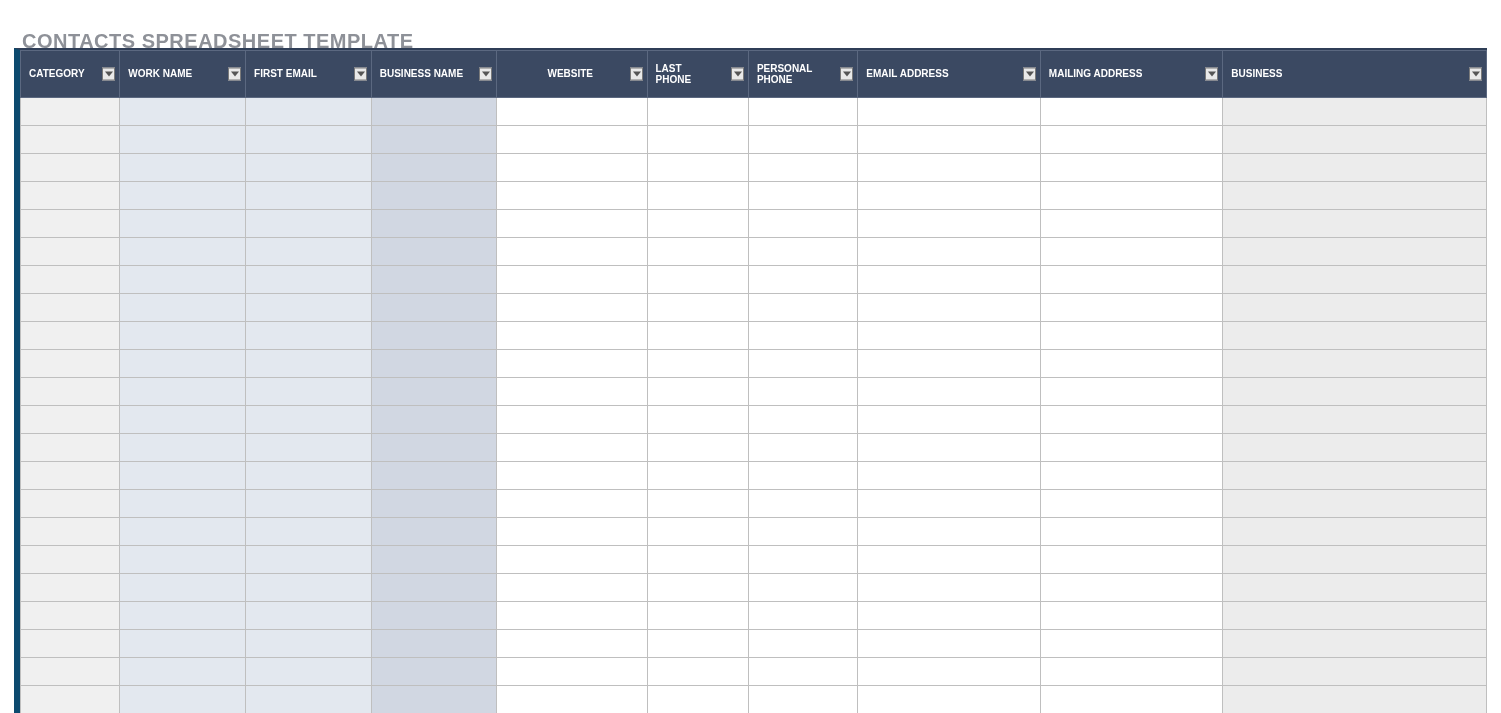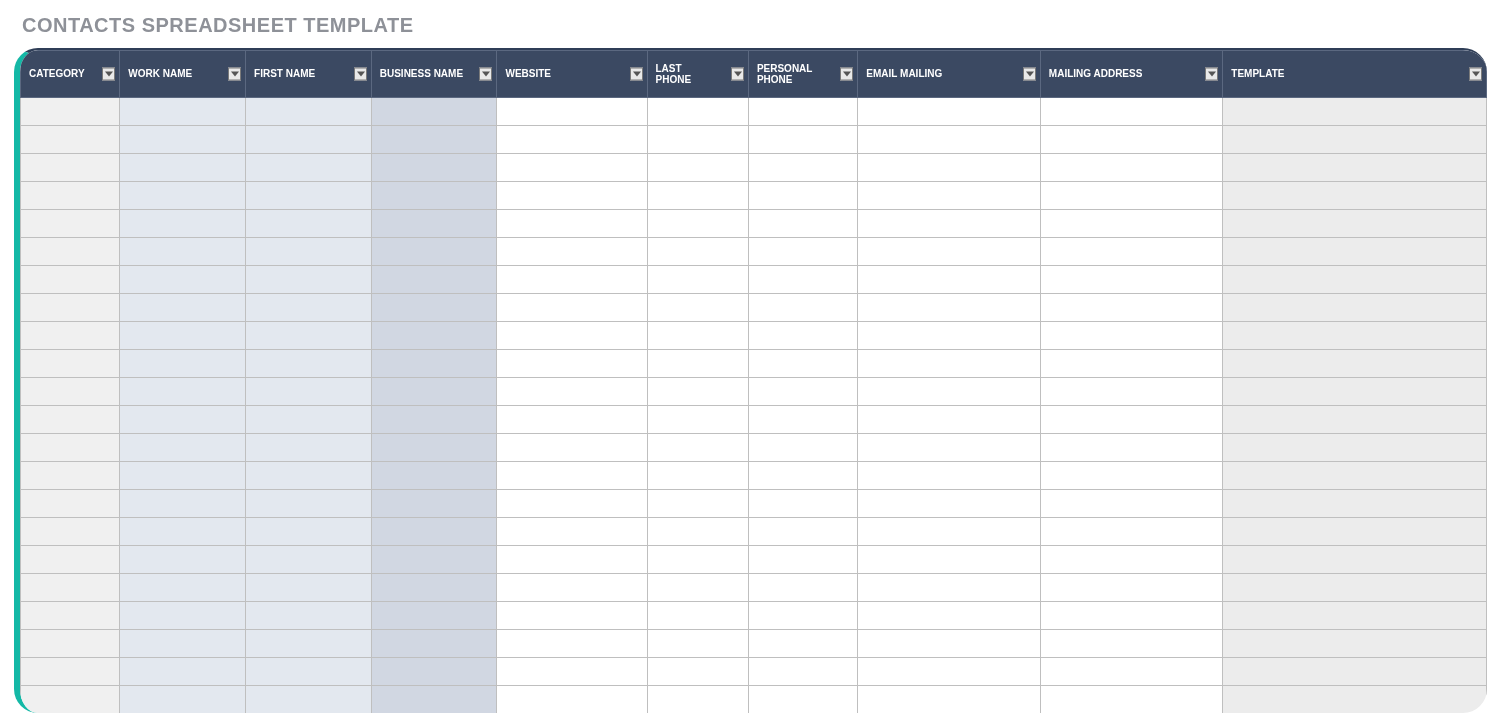--- a/index.html
+++ b/index.html
@@ -3,28 +3,28 @@
 <meta charset="utf-8">
 <style>
   html,body{margin:0;padding:0;background:#fff;font-family:Arial,Helvetica,sans-serif;}
   .page{width:1501px;height:713px;position:relative;overflow:hidden;}
   .title{
     font-size:20px;
     font-weight:700;
     letter-spacing:.5px;
     color:#8e9198;
     padding:14px 0 10px 22px;
+    margin-top:16px;
   }
   .sheet-wrap{
     position:absolute;
     left:14px; right:14px; top:48px; bottom:0;
-    border-left:6px solid #14b8a6;
+    border-left:6px solid #0c4a6e;
     border-top:2px solid #2f3e57;
     overflow:hidden;
-    border-radius:24px;
   }
   table.sheet{
     border-collapse:collapse;
     width:100%;
     table-layout:fixed;
   }
   table.sheet th{
     background:#3b4962;
     color:#fff;
     font-size:10px;
@@ -84,30 +84,30 @@
           <col style="width: 100px;">
           <col style="width: 108px;">
           <col style="width: 180px;">
           <col style="width: 180px;">
           <col style="width: 260px;">
         </colgroup>
     <thead>
           <tr id="hdr">
             <th><span style="white-space: pre-line;">CATEGORY</span><span class="filter"></span></th>
             <th><span style="white-space: pre-line;">WORK NAME</span><span class="filter"></span></th>
-            <th><span style="white-space: pre-line;">FIRST NAME</span><span class="filter"></span></th>
+            <th><span style="white-space: pre-line;">FIRST EMAIL</span><span class="filter"></span></th>
             <th><span style="white-space: pre-line;">BUSINESS NAME</span><span class="filter"></span></th>
-            <th><span style="white-space: pre-line;">WEBSITE</span><span class="filter"></span></th>
+            <th><span style="white-space: pre-line; margin-left: 42px;">WEBSITE</span><span class="filter"></span></th>
             <th><span style="white-space: pre-line;">LAST
 PHONE</span><span class="filter"></span></th>
             <th><span style="white-space: pre-line;">PERSONAL
 PHONE</span><span class="filter"></span></th>
-            <th><span style="white-space: pre-line;">EMAIL MAILING</span><span class="filter"></span></th>
+            <th><span style="white-space: pre-line;">EMAIL ADDRESS</span><span class="filter"></span></th>
             <th><span style="white-space: pre-line; text-align: center;">MAILING ADDRESS</span><span class="filter"></span></th>
-            <th><span style="white-space: pre-line;">TEMPLATE</span><span class="filter"></span></th>
+            <th><span style="white-space: pre-line;">BUSINESS</span><span class="filter"></span></th>
           </tr>
         </thead>
     <tbody id="tb">
           <tr>
             <td class="c-grey"></td>
             <td class="c-blue"></td>
             <td class="c-blue"></td>
             <td class="c-blue2"></td>
             <td class="c-white"></td>
             <td class="c-white"></td>

